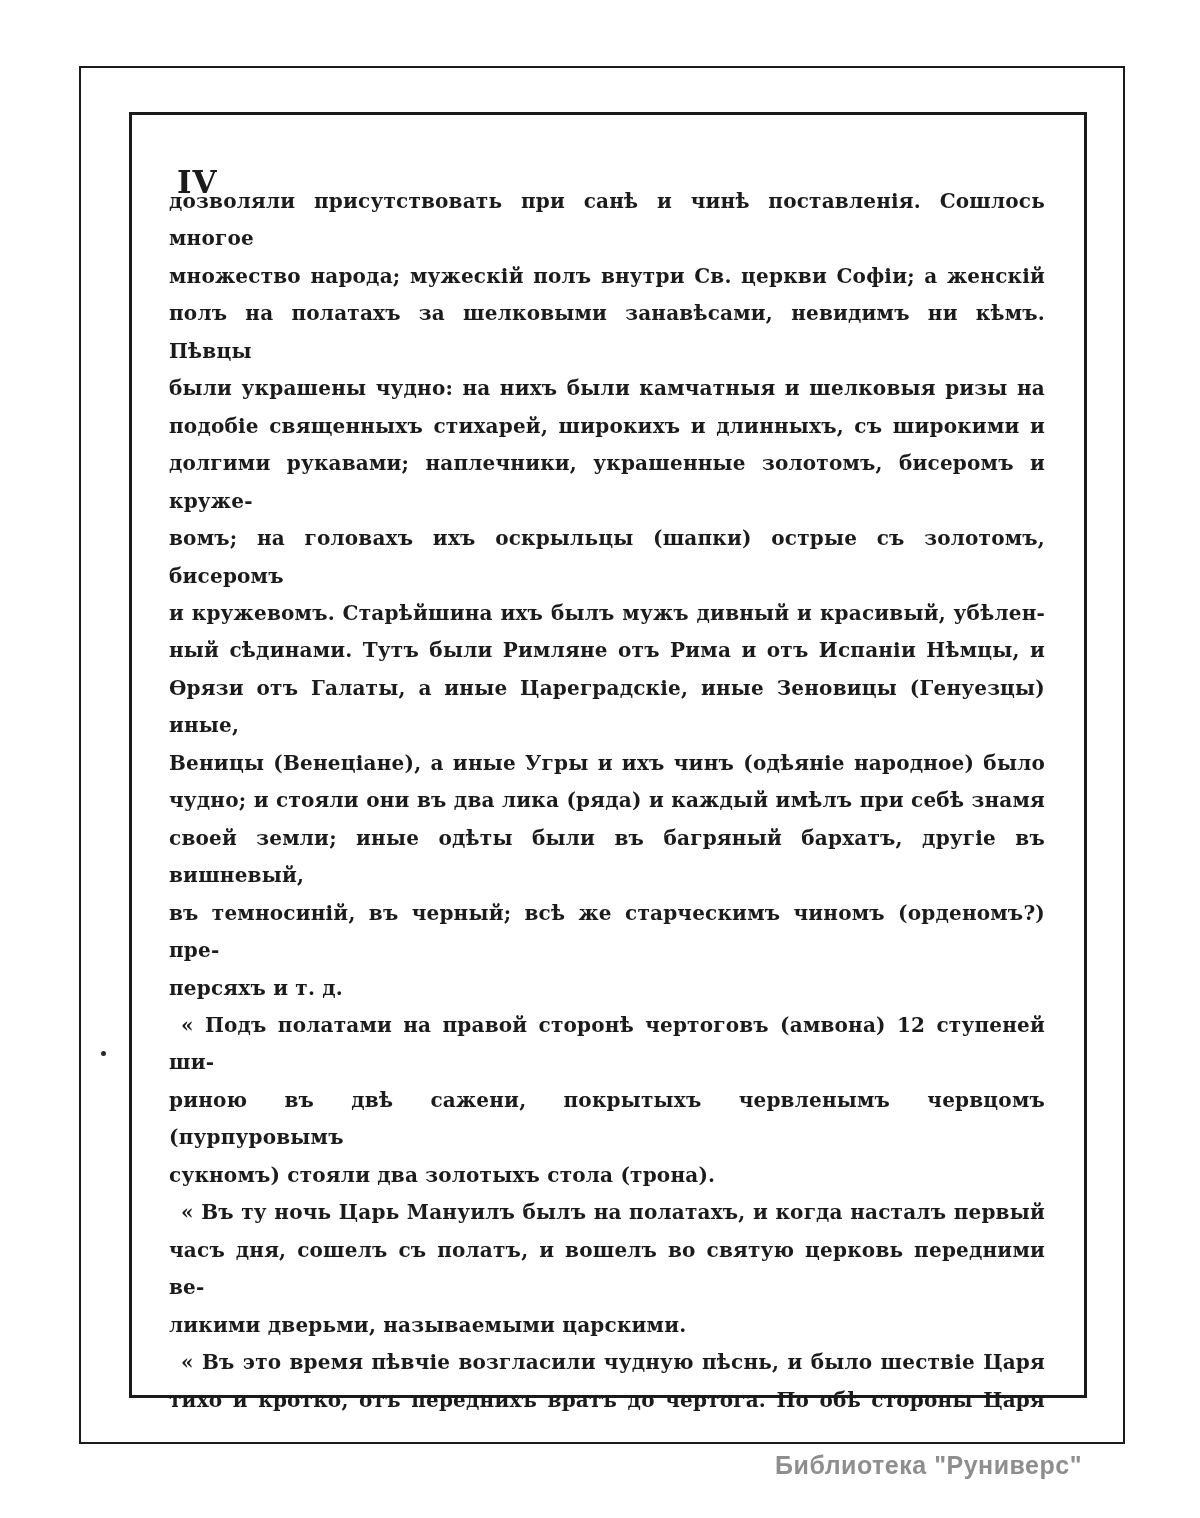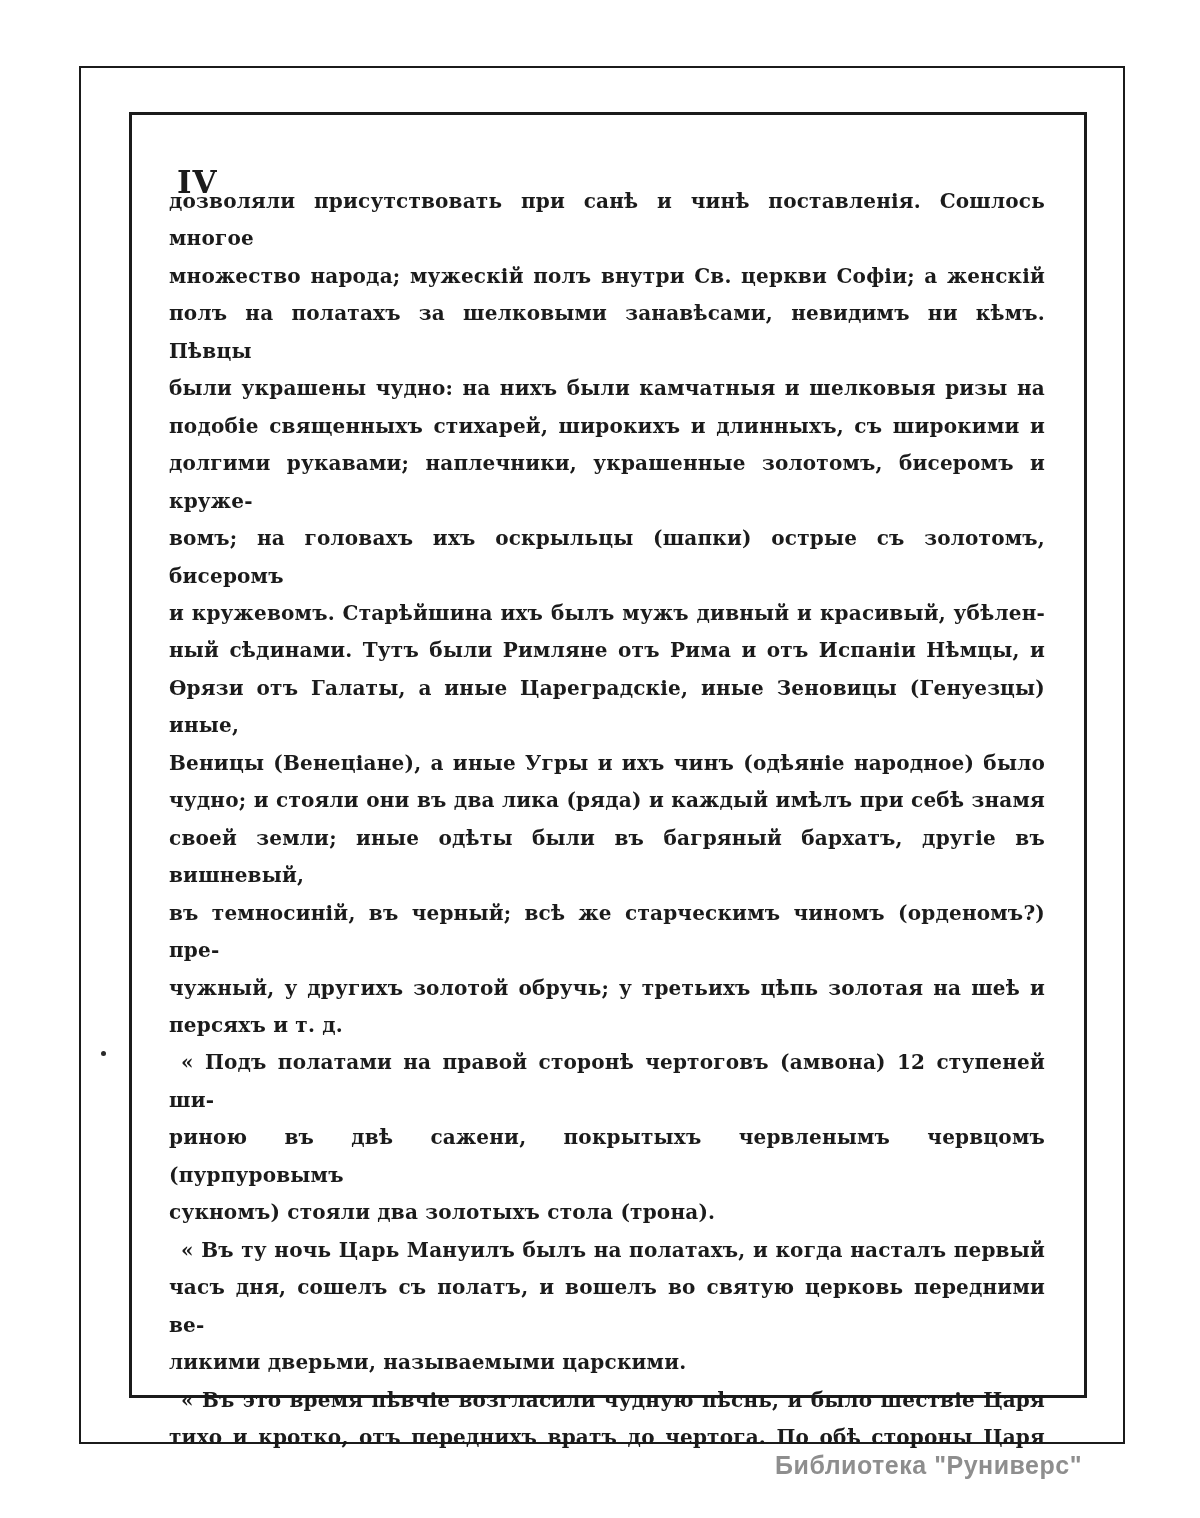--- a/index.html
+++ b/index.html
@@ -107,21 +107,20 @@
         <div class="line"><span>подобіе священныхъ стихарей, широкихъ и длинныхъ, съ широкими и</span></div>
         <div class="line"><span>долгими рукавами; наплечники, украшенные золотомъ, бисеромъ и круже-</span></div>
         <div class="line"><span>вомъ; на головахъ ихъ оскрыльцы (шапки) острые съ золотомъ, бисеромъ</span></div>
         <div class="line"><span>и кружевомъ. Старѣйшина ихъ былъ мужъ дивный и красивый, убѣлен-</span></div>
         <div class="line"><span>ный сѣдинами. Тутъ были Римляне отъ Рима и </span><span class="it">отъ Испаніи Нѣмцы,</span><span> и</span></div>
         <div class="line"><span>Ѳрязи отъ Галаты, а иные Цареградскіе, иные Зеновицы (Генуезцы) иные,</span></div>
         <div class="line"><span>Веницы (Венеціане), а иные Угры и ихъ чинъ (одѣяніе народное) было</span></div>
         <div class="line"><span>чудно; и стояли они въ два </span><span class="it">лика</span><span> (ряда) и каждый имѣлъ при себѣ знамя</span></div>
         <div class="line"><span>своей земли; иные одѣты были въ багряный бархатъ, другіе въ вишневый,</span></div>
         <div class="line"><span>въ темносиній, въ черный; всѣ же старческимъ чиномъ (орденомъ?) пре-</span></div>
-        <div class="line"><span>чужный, у другихъ золотой обручь; у третьихъ цѣпь золотая на шеѣ и</span></div>
         <div class="line flush"><span>персяхъ и т. д.</span></div>
         <div class="line indent"><span>« Подъ полатами на правой сторонѣ чертоговъ (амвона) 12 ступеней ши-</span></div>
         <div class="line"><span>риною въ двѣ сажени, покрытыхъ червленымъ червцомъ (пурпуровымъ</span></div>
         <div class="line flush"><span>сукномъ) стояли два золотыхъ стола (трона).</span></div>
         <div class="line indent"><span>« Въ ту ночь Царь Мануилъ былъ на полатахъ, и когда насталъ первый</span></div>
         <div class="line"><span>часъ дня, сошелъ съ полатъ, и вошелъ во святую церковь передними ве-</span></div>
         <div class="line flush"><span>ликими дверьми, называемыми царскими.</span></div>
         <div class="line indent"><span>« Въ это время пѣвчіе возгласили чудную пѣснь, и было шествіе Царя</span></div>
         <div class="line"><span>тихо и кротко, отъ переднихъ вратъ до чертога. По обѣ стороны Царя</span></div>
       </div>

